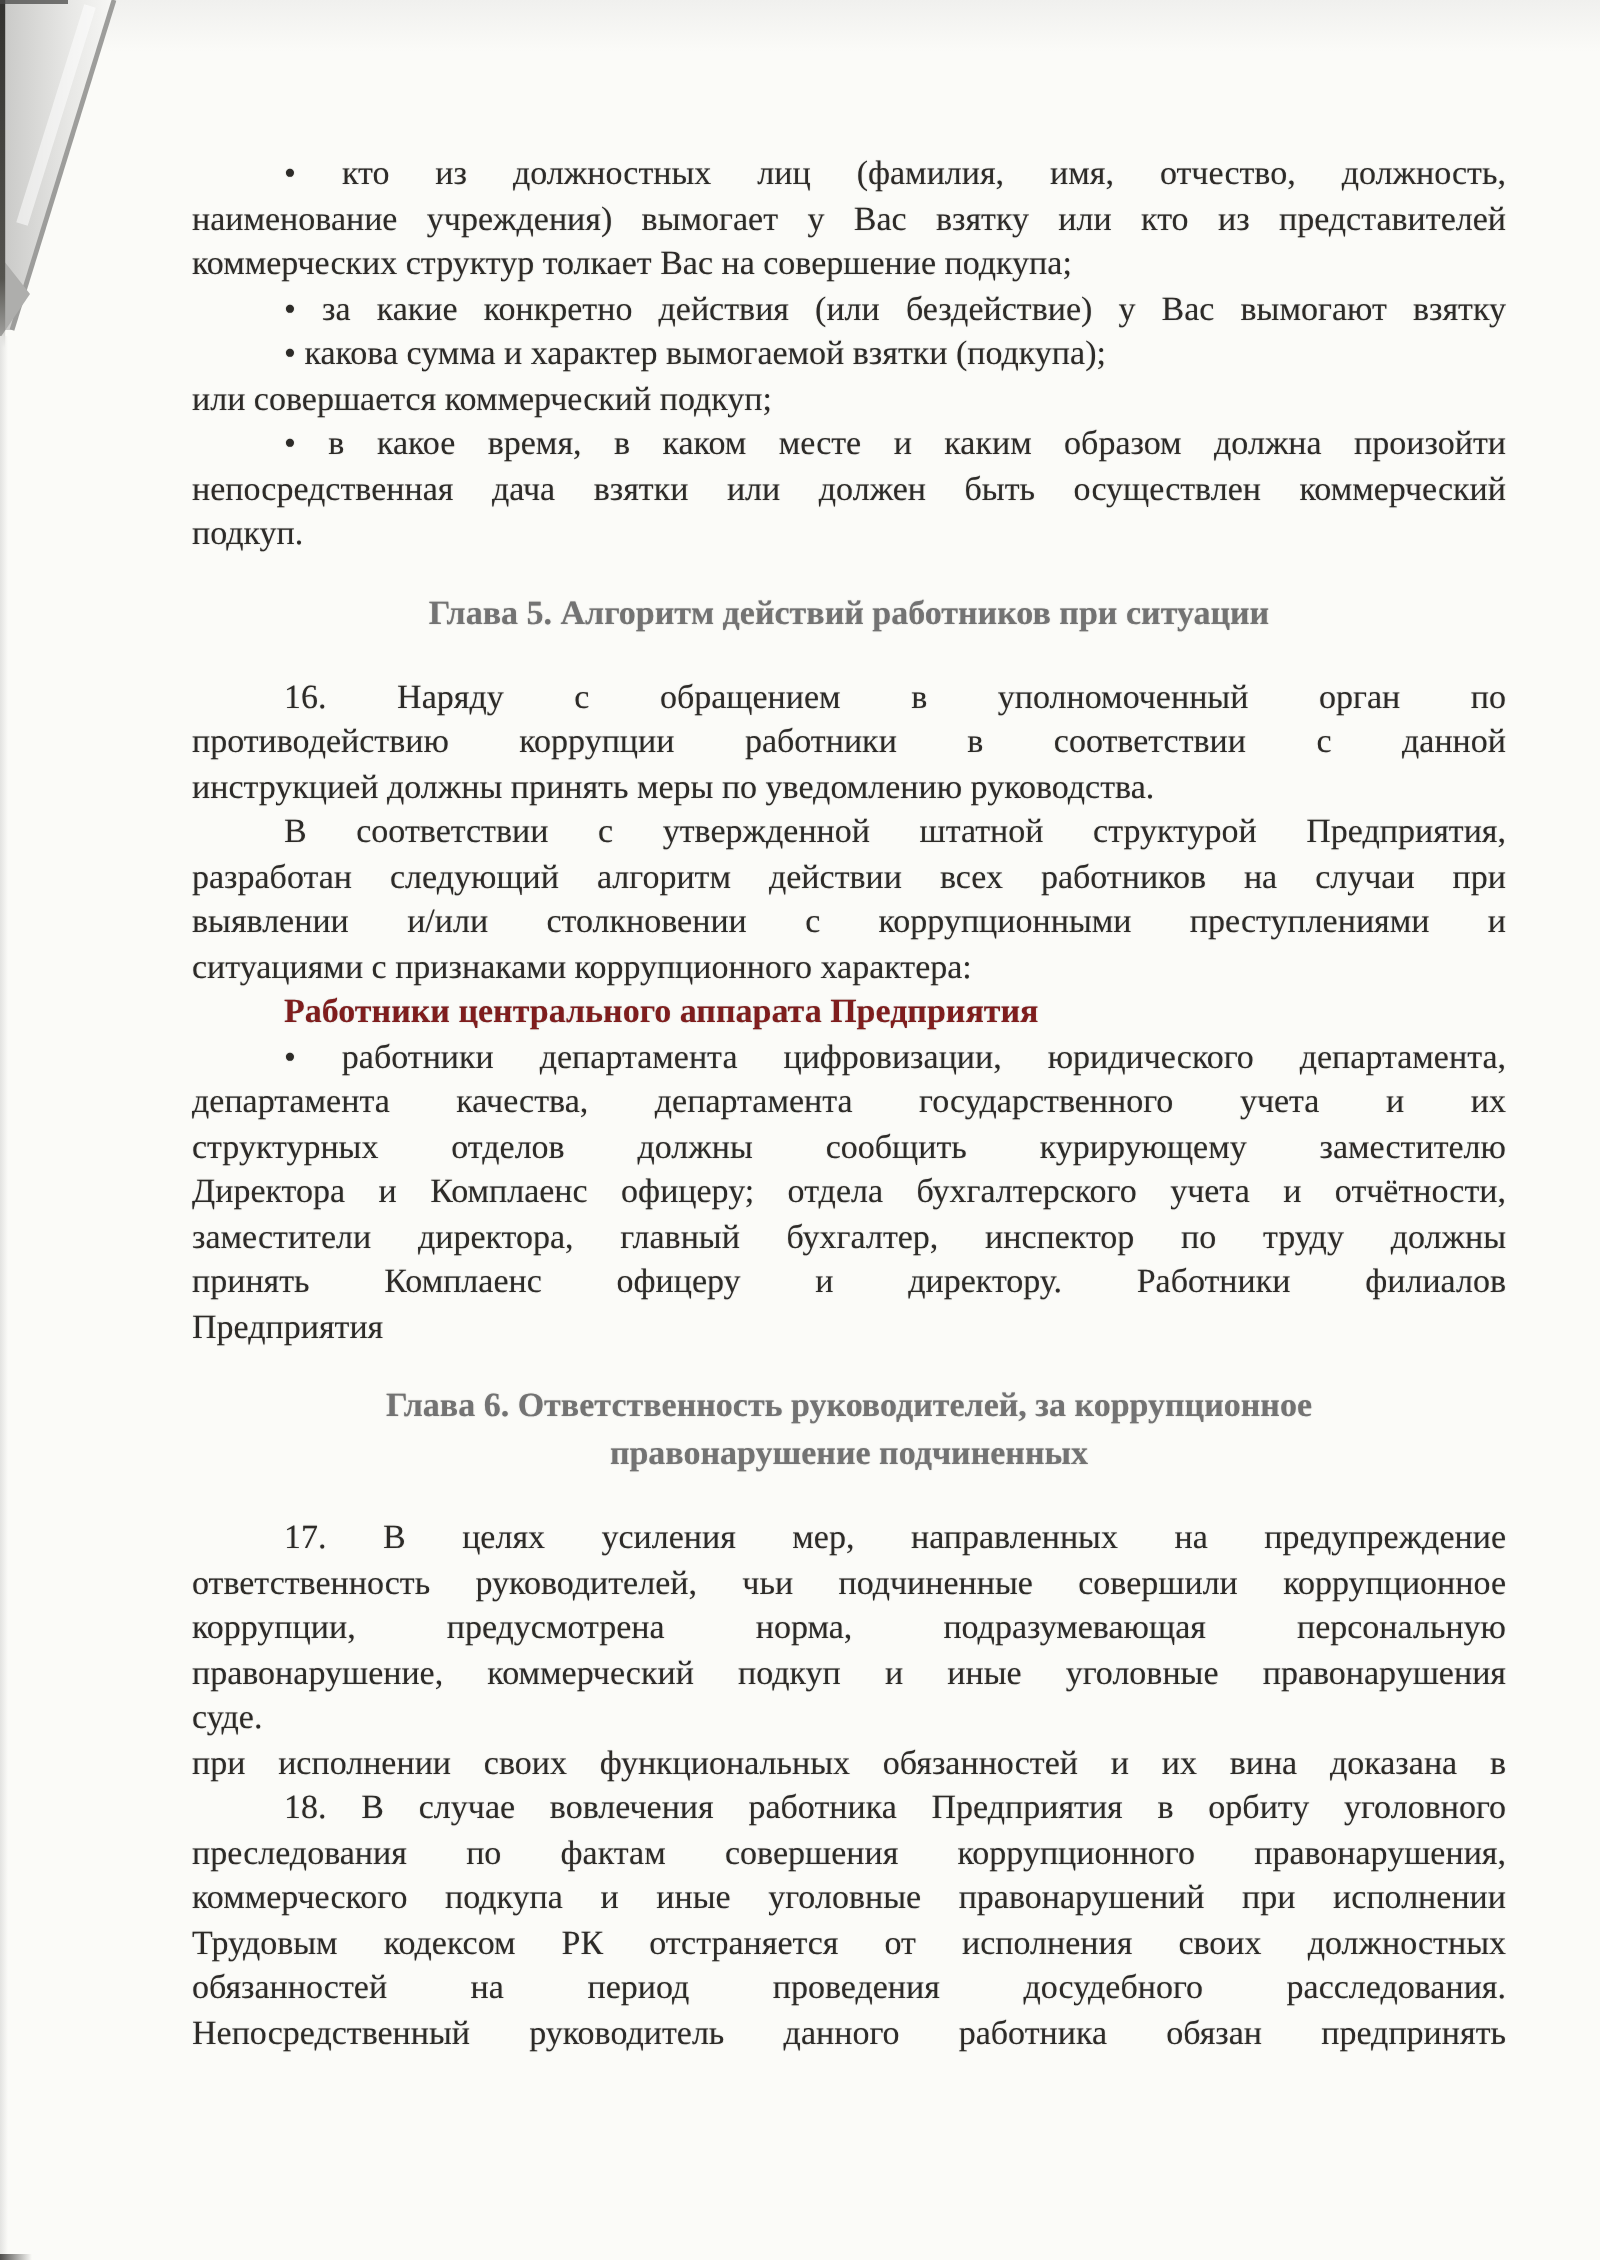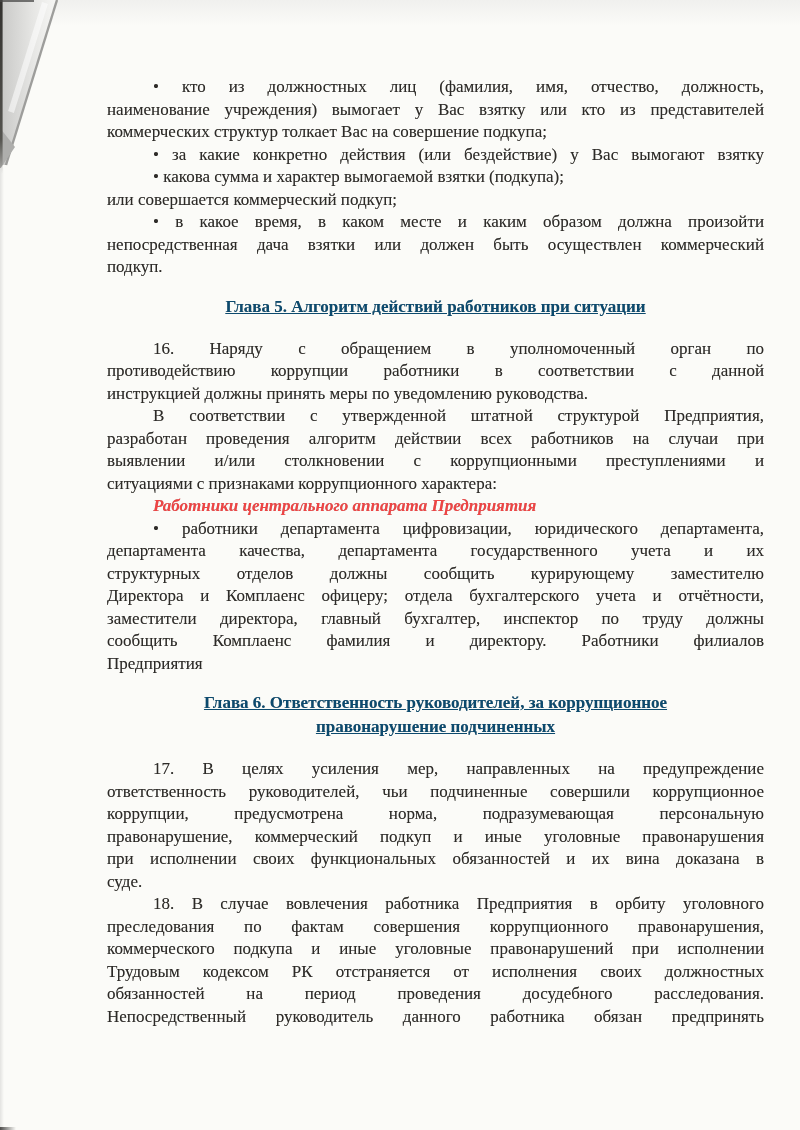--- a/index.html
+++ b/index.html
@@ -11,32 +11,32 @@
     overflow:hidden;
   }
   .page::before{
     content:"";
     position:absolute;left:0;top:0;right:0;height:26px;
     background:linear-gradient(#f0f0ee, rgba(240,240,238,0));
     pointer-events:none;
   }
   .content{
     position:absolute;
-    left:107px;top:76px;width:657px;
+    left:96px;top:76px;width:657px;
     color:#2d2b28;
     font-size:17px;
     text-shadow:0 0 0.6px rgba(45,43,40,0.38);
   }
   .line{line-height:22.5px;}
   .j{text-align:justify;text-align-last:justify;}
   .ind{text-indent:46px;}
   .c{text-align:center;}
-  .b-h{margin:16px 0 19px;font-weight:bold;color:#0c4a6e;text-decoration:underline;}
+  .b-h{margin:16px 0 19px;font-weight:bold;color:#737373;}
   .b-h .line{line-height:24px;}
-  .b-bi{font-weight:bold;font-style:italic;color:#ef4444;}
+  .b-bi{font-weight:bold;color:#7f1d1d;}
   
   .corner-svg{position:absolute;left:0;top:0;}
   .left-strip{
     position:absolute;left:0;top:168px;bottom:0;width:4px;
     background:linear-gradient(to right,#e3e3e1,rgba(251,251,248,0));
   }
   .bottom-edge{
     position:absolute;left:0;bottom:0;width:16px;height:3px;
     background:linear-gradient(to right,#504f4d,rgba(80,79,77,0));
   }
@@ -85,47 +85,47 @@
       <div class="block b-h">
         <div class="line c">Глава 5. Алгоритм действий работников при ситуации</div>
       </div>
       <div class="block b-p">
         <div class="line j ind">16. Наряду с обращением в уполномоченный орган по</div>
         <div class="line j">противодействию коррупции работники в соответствии с данной</div>
         <div class="line">инструкцией должны принять меры по уведомлению руководства.</div>
       </div>
       <div class="block b-p">
         <div class="line j ind">В соответствии с утвержденной штатной структурой Предприятия,</div>
-        <div class="line j">разработан проведения алгоритм действии всех работников на случаи при</div>
+        <div class="line j">разработан следующий алгоритм действии всех работников на случаи при</div>
         <div class="line j">выявлении и/или столкновении с коррупционными преступлениями и</div>
         <div class="line">ситуациями с признаками коррупционного характера:</div>
       </div>
       <div class="block b-bi">
         <div class="line ind">Работники центрального аппарата Предприятия</div>
       </div>
       <div class="block b-p">
         <div class="line j ind">• работники департамента цифровизации, юридического департамента,</div>
         <div class="line j">департамента качества, департамента государственного учета и их</div>
         <div class="line j">структурных отделов должны сообщить курирующему заместителю</div>
         <div class="line j">Директора и Комплаенс офицеру; отдела бухгалтерского учета и отчётности,</div>
         <div class="line j">заместители директора, главный бухгалтер, инспектор по труду должны</div>
-        <div class="line j">сообщить Комплаенс фамилия и директору. Работники филиалов</div>
+        <div class="line j">принять Комплаенс офицеру и директору. Работники филиалов</div>
         <div class="line">Предприятия</div>
       </div>
       <div class="block b-h">
         <div class="line c">Глава 6. Ответственность руководителей, за коррупционное</div>
         <div class="line c">правонарушение подчиненных</div>
       </div>
       <div class="block b-p">
         <div class="line j ind">17. В целях усиления мер, направленных на предупреждение</div>
         <div class="line j">ответственность руководителей, чьи подчиненные совершили коррупционное</div>
         <div class="line j">коррупции, предусмотрена норма, подразумевающая персональную</div>
         <div class="line j">правонарушение, коммерческий подкуп и иные уголовные правонарушения</div>
+        <div class="line">суде.</div>
         <div class="line j">при исполнении своих функциональных обязанностей и их вина доказана в</div>
-        <div class="line">суде.</div>
       </div>
       <div class="block b-p">
         <div class="line j ind">18. В случае вовлечения работника Предприятия в орбиту уголовного</div>
         <div class="line j">преследования по фактам совершения коррупционного правонарушения,</div>
         <div class="line j">коммерческого подкупа и иные уголовные правонарушений при исполнении</div>
         <div class="line j">Трудовым кодексом РК отстраняется от исполнения своих должностных</div>
         <div class="line j">обязанностей на период проведения досудебного расследования.</div>
         <div class="line j">Непосредственный руководитель данного работника обязан предпринять</div>
       </div>
     </div>

